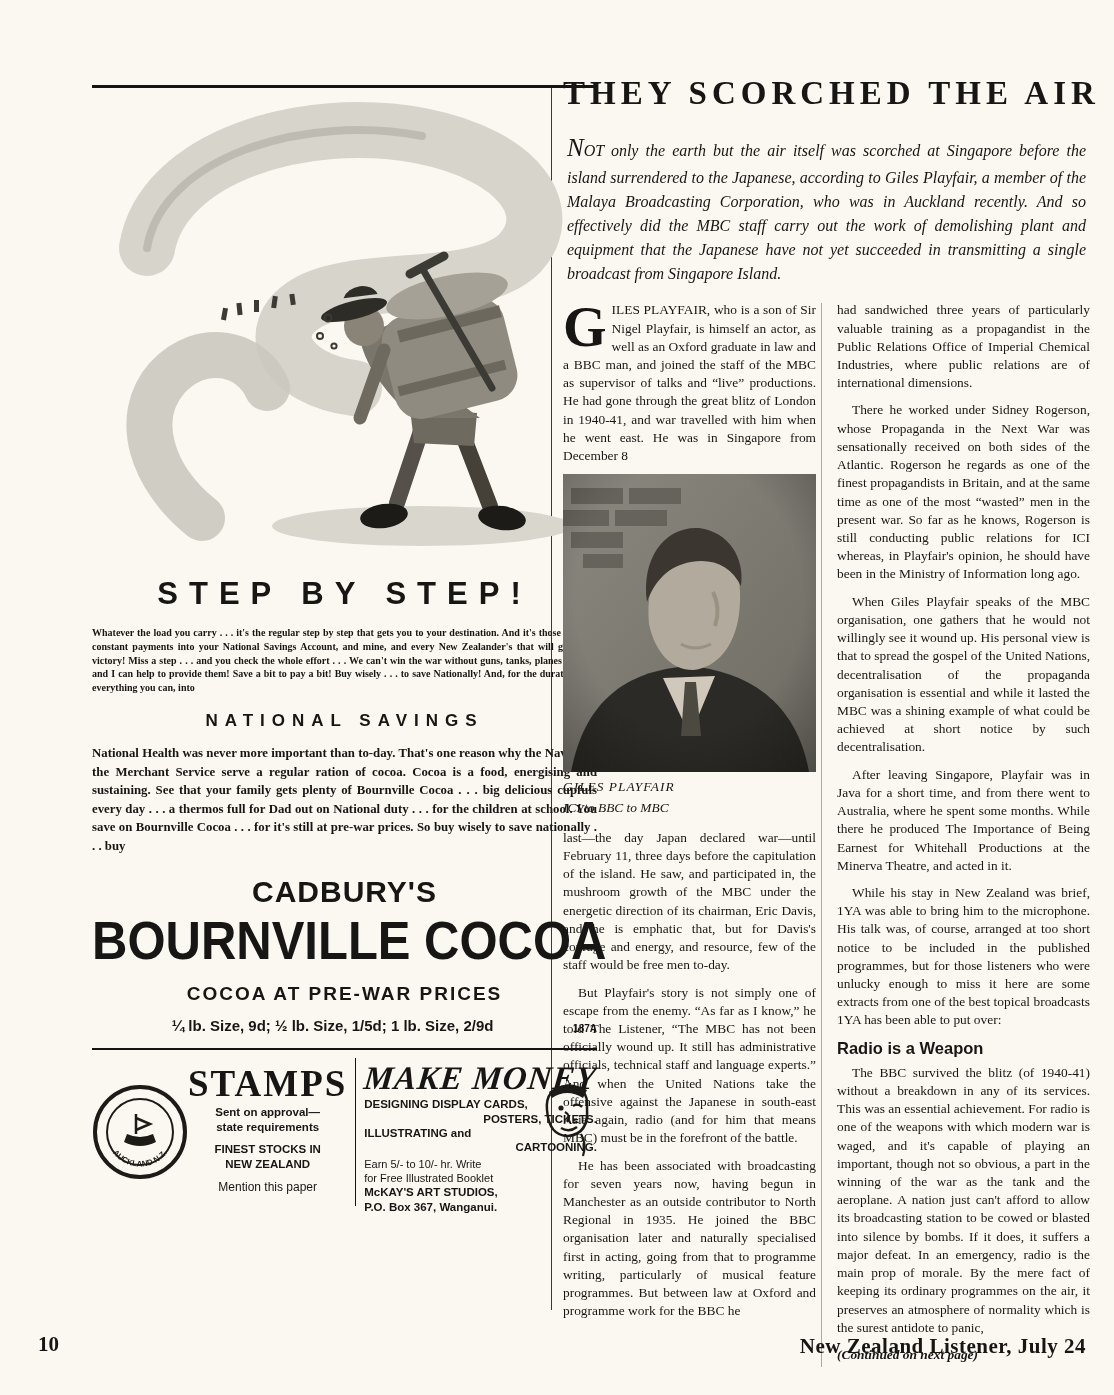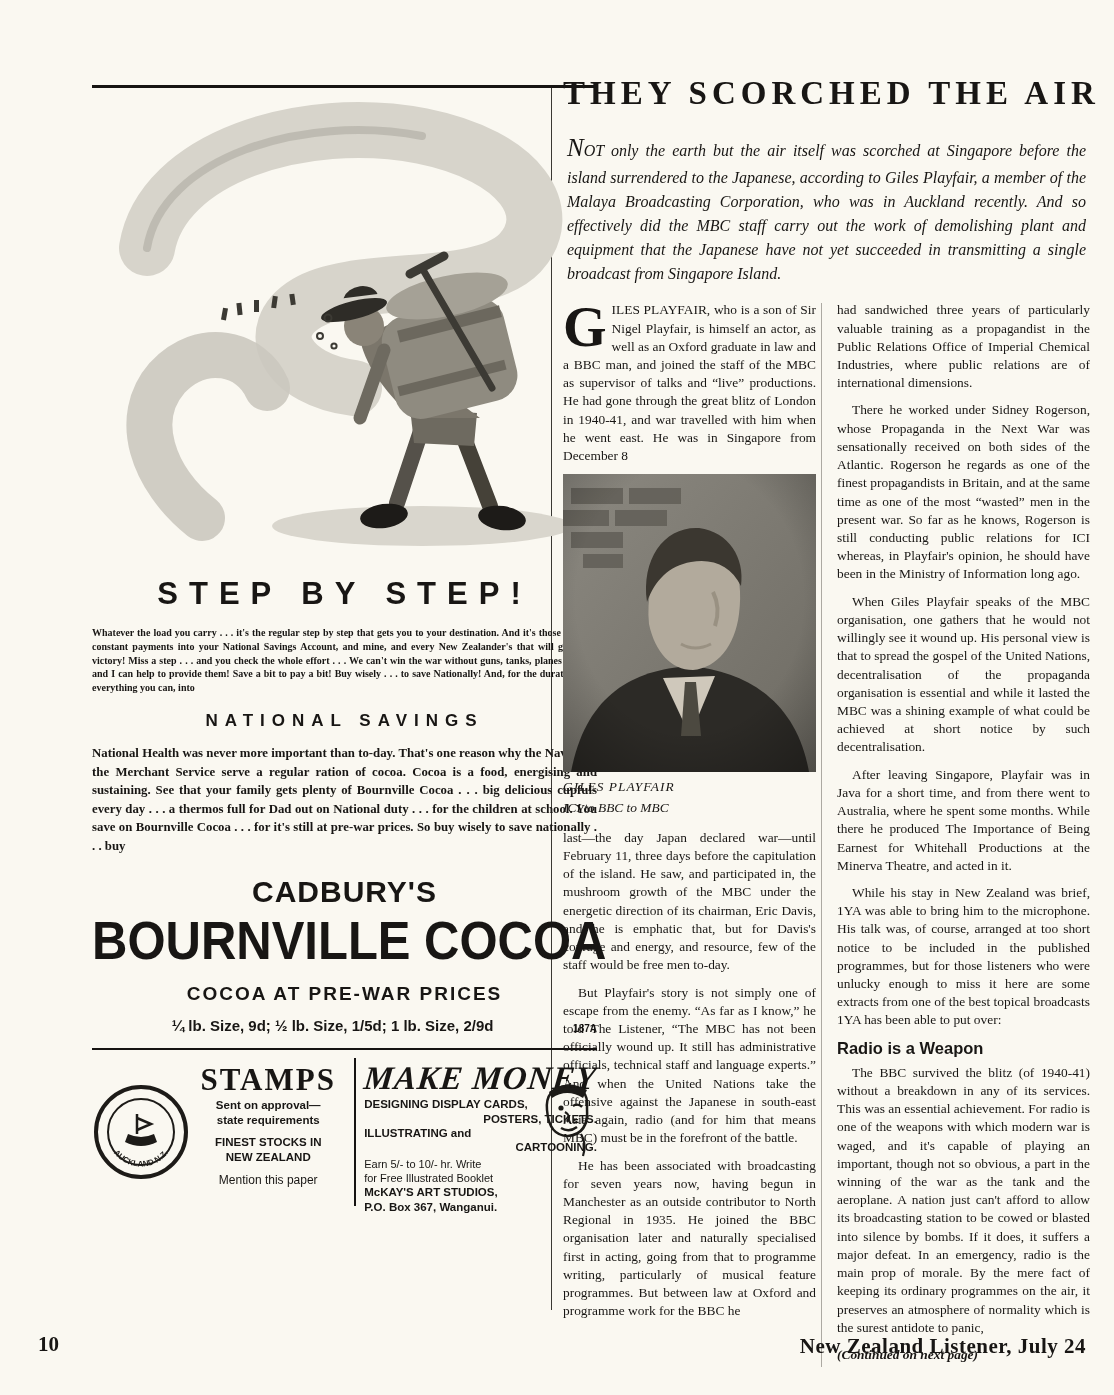--- a/index.html
+++ b/index.html
@@ -39,21 +39,21 @@
   }
   .sizes-row{display:flex;align-items:flex-end;margin:12px 0 0 6px;
     font-family:"Liberation Sans",sans-serif;font-weight:bold;font-size:15px;}
   .sizes-row .sizes{flex:1;text-align:center;}
   .sizes-row .code{font-size:10px;font-weight:bold;margin-left:6px;}
   .mid-rule{height:2px;background:#161412;margin-top:14px;}
   
   .bottom-ads{display:flex;margin-top:8px;height:148px;}
   .stamp-logo-cell{width:108px;display:flex;align-items:center;justify-content:center;}
   .stamps-cell{width:172px;text-align:center;padding-top:4px;}
-  .stamps-title{font-family:"Liberation Serif",serif;font-weight:bold;font-size:31px;letter-spacing:2px;margin:0;}
+  .stamps-title{font-family:"Liberation Serif",serif;font-weight:bold;font-size:37px;letter-spacing:2px;margin:0;}
   .stamps-line{font-family:"Liberation Sans",sans-serif;font-size:11.5px;font-weight:bold;line-height:1.3;margin:0;}
   .stamps-line.caps{font-weight:bold;}
   .stamps-mention{font-family:"Liberation Sans",sans-serif;font-size:12px;margin-top:8px;}
   .ads-vrule{width:2px;background:#161412;margin:0 8px;}
   .money-cell{flex:1;position:relative;padding-top:2px;}
   .money-title{
     font-family:"Liberation Serif",serif;font-weight:bold;font-style:italic;
     font-size:33px;margin:0;transform:skewX(-6deg);letter-spacing:1px;white-space:nowrap;
   }
   .money-line{font-family:"Liberation Sans",sans-serif;font-weight:bold;font-size:11.5px;line-height:1.25;margin:0;}

